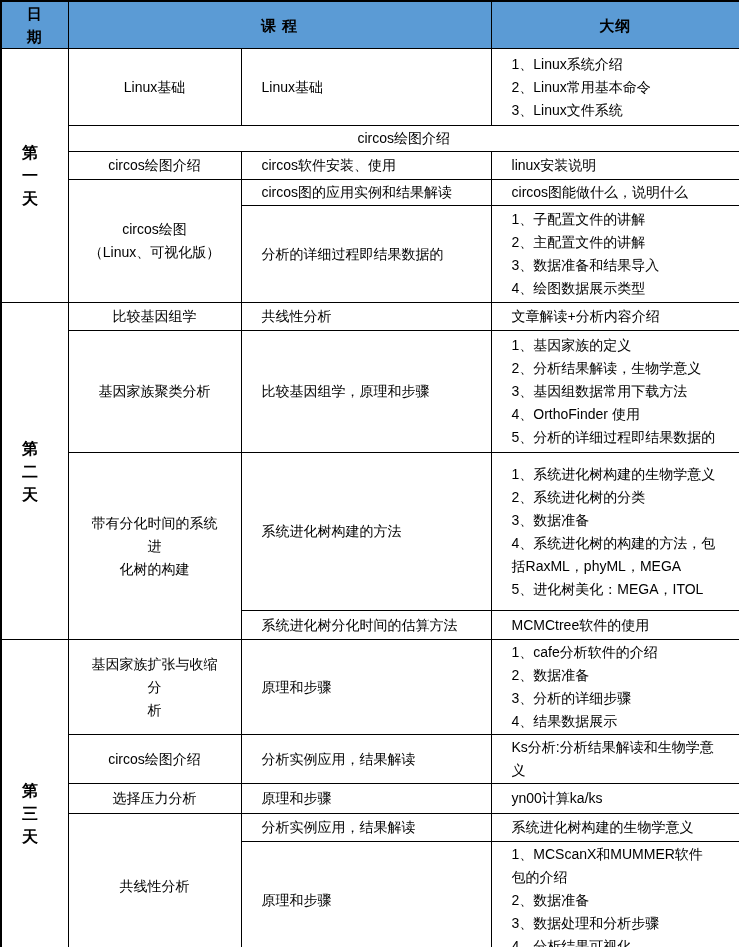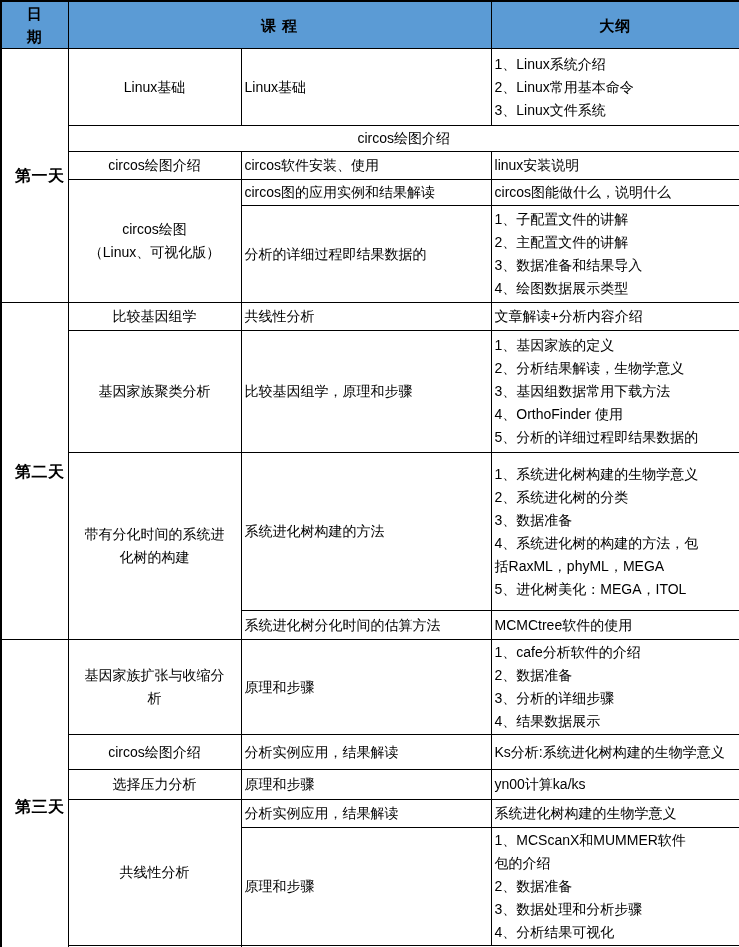--- a/index.html
+++ b/index.html
@@ -19,38 +19,38 @@
     width: 739px;
     border: 2px solid #000;
     border-bottom-width: 4px;
     font-family: "Liberation Sans", "DejaVu Sans", sans-serif;
     font-size: 14px;
     color: #000;
   }
   table.schedule th,
   table.schedule td {
     border: 1px solid #000;
-    padding: 1px 3px;
+    padding: 1px 20px;
     vertical-align: middle;
     white-space: pre-line;
     overflow: hidden;
     line-height: 23px;
   }
   table.schedule th {
     background: #5B9BD5;
     font-weight: bold;
     font-size: 15px;
     text-align: center;
     padding: 0 16px;
     letter-spacing: 1px;
   }
   td.day {
     font-weight: bold;
     font-size: 16px;
-    text-align: right;
+    text-align: left;
     letter-spacing: 0.5px;
   }
   td.center { text-align: center; }
   td.left   { text-align: left; }
   td.outline { line-height: 24px; padding: 3px 5px; }
 </style>
 </head>
 <body>
 
 <div class="page">
@@ -136,21 +136,21 @@
 析</td>
       <td class="left">原理和步骤</td>
       <td class="left outline">1、cafe分析软件的介绍
 2、数据准备
 3、分析的详细步骤
 4、结果数据展示</td>
     </tr>
     <tr style="height:35px">
       <td class="center">circos绘图介绍</td>
       <td class="left">分析实例应用，结果解读</td>
-      <td class="left">Ks分析:系统进化树构建的生物学意义</td>
+      <td class="left">Ks分析:分析结果解读和生物学意义</td>
     </tr>
     <tr style="height:30px">
       <td class="center">选择压力分析</td>
       <td class="left">原理和步骤</td>
       <td class="left">yn00计算ka/ks</td>
     </tr>
     <tr style="height:28px">
       <td class="center" rowspan="2">共线性分析</td>
       <td class="left">分析实例应用，结果解读</td>
       <td class="left">系统进化树构建的生物学意义</td>

